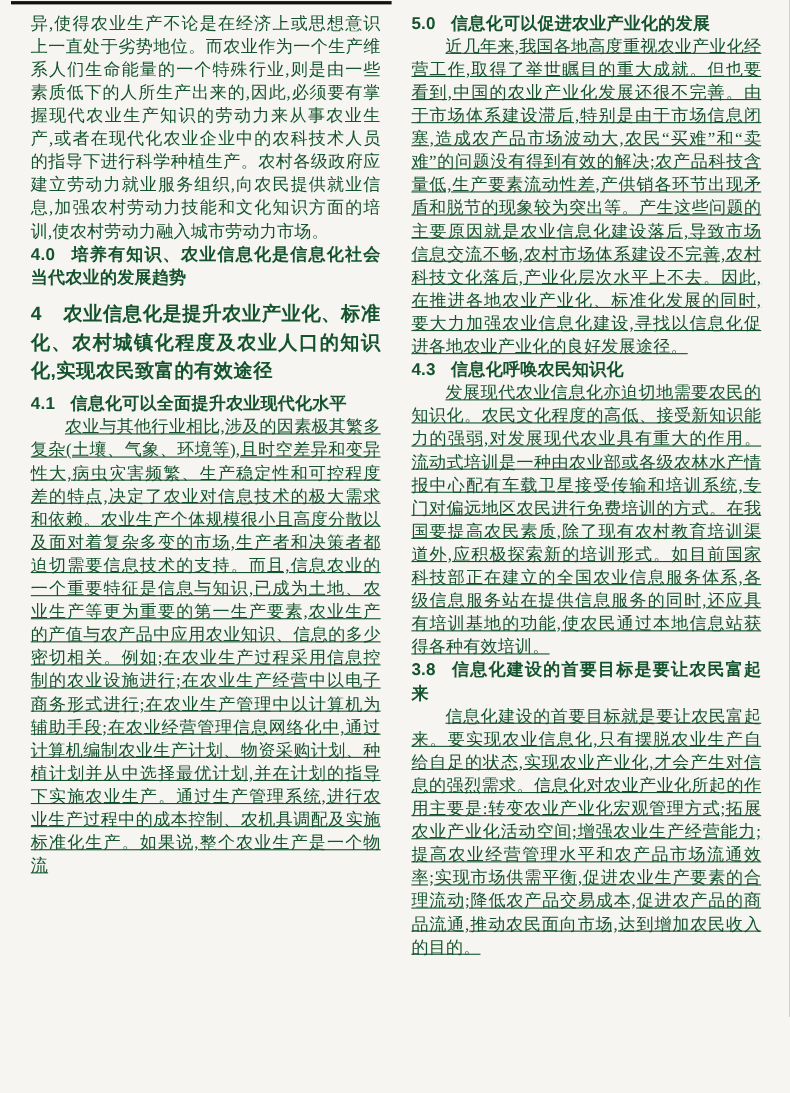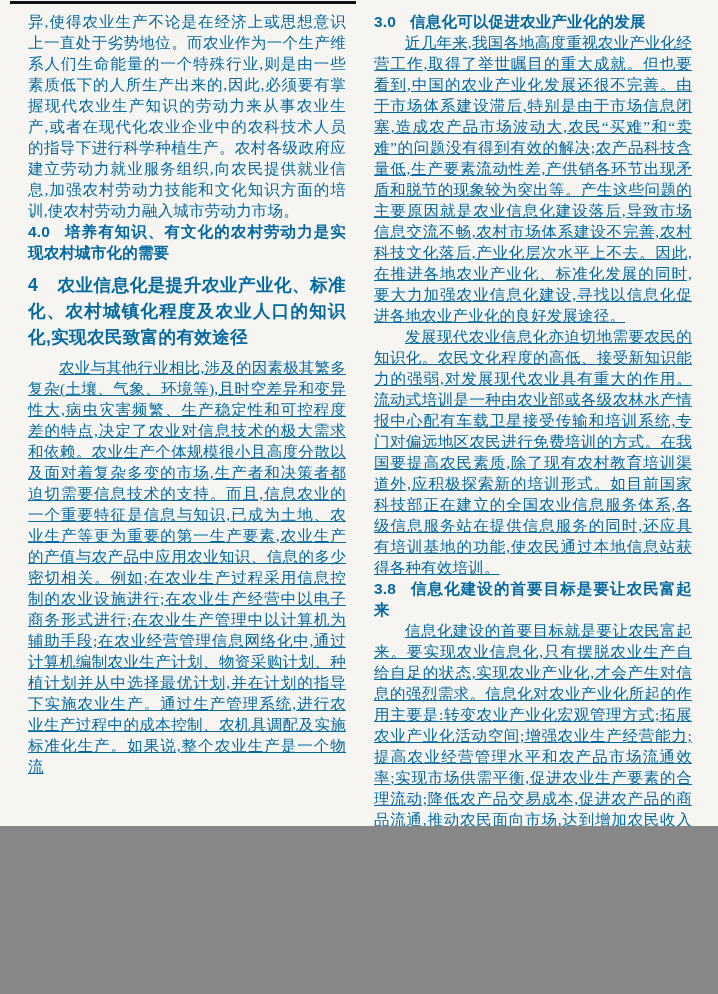--- a/index.html
+++ b/index.html
@@ -1,22 +1,22 @@
 <!DOCTYPE html>
 <html><head>
 <meta charset="utf-8">
 <style>
   html, body { margin: 0; padding: 0; background: #888; }
   .page {
     position: relative;
     width: 718px;
-    height: 826px;
+    height: 994px;
     margin: 0 auto;
     background: #f6f5f1;
-    color: #0369a1;
+    color: #14532d;
     overflow: hidden;
     font-family: "Liberation Serif", "DejaVu Serif", serif;
   }
   .scan-line {
     position: absolute;
     top: 1px;
     left: 10px;
     width: 346px;
     height: 3px;
     background: #111;
@@ -64,36 +64,38 @@
 <body>
 
 <div class="page">
   <div class="scan-line"></div>
 
   <div class="cols">
 
     <div class="col">
       <p class="body-par">异,使得农业生产不论是在经济上或思想意识上一直处于劣势地位。而农业作为一个生产维系人们生命能量的一个特殊行业,则是由一些素质低下的人所生产出来的,因此,必须要有掌握现代农业生产知识的劳动力来从事农业生产,或者在现代化农业企业中的农科技术人员的指导下进行科学种植生产。农村各级政府应建立劳动力就业服务组织,向农民提供就业信息,加强农村劳动力技能和文化知识方面的培训,使农村劳动力融入城市劳动力市场。</p>
 
-      <p class="sub-heading"><span class="h-num">4.0</span><span>培养有知识、有文化的农村劳动力是实现农村城市化的需要</span></p>
+      <p class="sub-heading"><span class="h-num">4.0</span><span>培养有知识、农业信息化是信息化社会当代农业的发展趋势</span></p>
 
 
       <p class="big-heading"><span class="h-num">4</span><span>农业信息化是提升农业产业化、标准化、农村城镇化程度及农业人口的知识化,实现农民致富的有效途径</span></p>
 
 
+      <p class="sub-heading"><span class="h-num">4.1</span><span>信息化可以全面提升农业现代化水平</span></p>
 
       <p class="body-par indent">农业与其他行业相比,涉及的因素极其繁多复杂(土壤、气象、环境等),且时空差异和变异性大,病虫灾害频繁、生产稳定性和可控程度差的特点,决定了农业对信息技术的极大需求和依赖。农业生产个体规模很小且高度分散以及面对着复杂多变的市场,生产者和决策者都迫切需要信息技术的支持。而且,信息农业的一个重要特征是信息与知识,已成为土地、农业生产等更为重要的第一生产要素,农业生产的产值与农产品中应用农业知识、信息的多少密切相关。例如;在农业生产过程采用信息控制的农业设施进行;在农业生产经营中以电子商务形式进行;在农业生产管理中以计算机为辅助手段;在农业经营管理信息网络化中,通过计算机编制农业生产计划、物资采购计划、种植计划并从中选择最优计划,并在计划的指导下实施农业生产。通过生产管理系统,进行农业生产过程中的成本控制、农机具调配及实施标准化生产。如果说,整个农业生产是一个物流</p>
     </div>
 
     <div class="col">
 
-      <p class="sub-heading"><span class="h-num">3.0</span><span>信息化可以促进农业产业化的发展</span></p>
+      <p class="sub-heading"><span class="h-num">5.0</span><span>信息化可以促进农业产业化的发展</span></p>
 
       <p class="body-par indent">近几年来,我国各地高度重视农业产业化经营工作,取得了举世瞩目的重大成就。但也要看到,中国的农业产业化发展还很不完善。由于市场体系建设滞后,特别是由于市场信息闭塞,造成农产品市场波动大,农民“买难”和“卖难”的问题没有得到有效的解决;农产品科技含量低,生产要素流动性差,产供销各环节出现矛盾和脱节的现象较为突出等。产生这些问题的主要原因就是农业信息化建设落后,导致市场信息交流不畅,农村市场体系建设不完善,农村科技文化落后,产业化层次水平上不去。因此,在推进各地农业产业化、标准化发展的同时,要大力加强农业信息化建设,寻找以信息化促进各地农业产业化的良好发展途径。</p>
 
+      <p class="sub-heading"><span class="h-num">4.3</span><span>信息化呼唤农民知识化</span></p>
 
       <p class="body-par indent">发展现代农业信息化亦迫切地需要农民的知识化。农民文化程度的高低、接受新知识能力的强弱,对发展现代农业具有重大的作用。流动式培训是一种由农业部或各级农林水产情报中心配有车载卫星接受传输和培训系统,专门对偏远地区农民进行免费培训的方式。在我国要提高农民素质,除了现有农村教育培训渠道外,应积极探索新的培训形式。如目前国家科技部正在建立的全国农业信息服务体系,各级信息服务站在提供信息服务的同时,还应具有培训基地的功能,使农民通过本地信息站获得各种有效培训。</p>
 
       <p class="sub-heading"><span class="h-num">3.8</span><span>信息化建设的首要目标是要让农民富起来</span></p>
 
       <p class="body-par indent">信息化建设的首要目标就是要让农民富起来。要实现农业信息化,只有摆脱农业生产自给自足的状态,实现农业产业化,才会产生对信息的强烈需求。信息化对农业产业化所起的作用主要是:转变农业产业化宏观管理方式;拓展农业产业化活动空间;增强农业生产经营能力;提高农业经营管理水平和农产品市场流通效率;实现市场供需平衡,促进农业生产要素的合理流动;降低农产品交易成本,促进农产品的商品流通,推动农民面向市场,达到增加农民收入的目的。</p>
 
     </div>
 
   </div>

